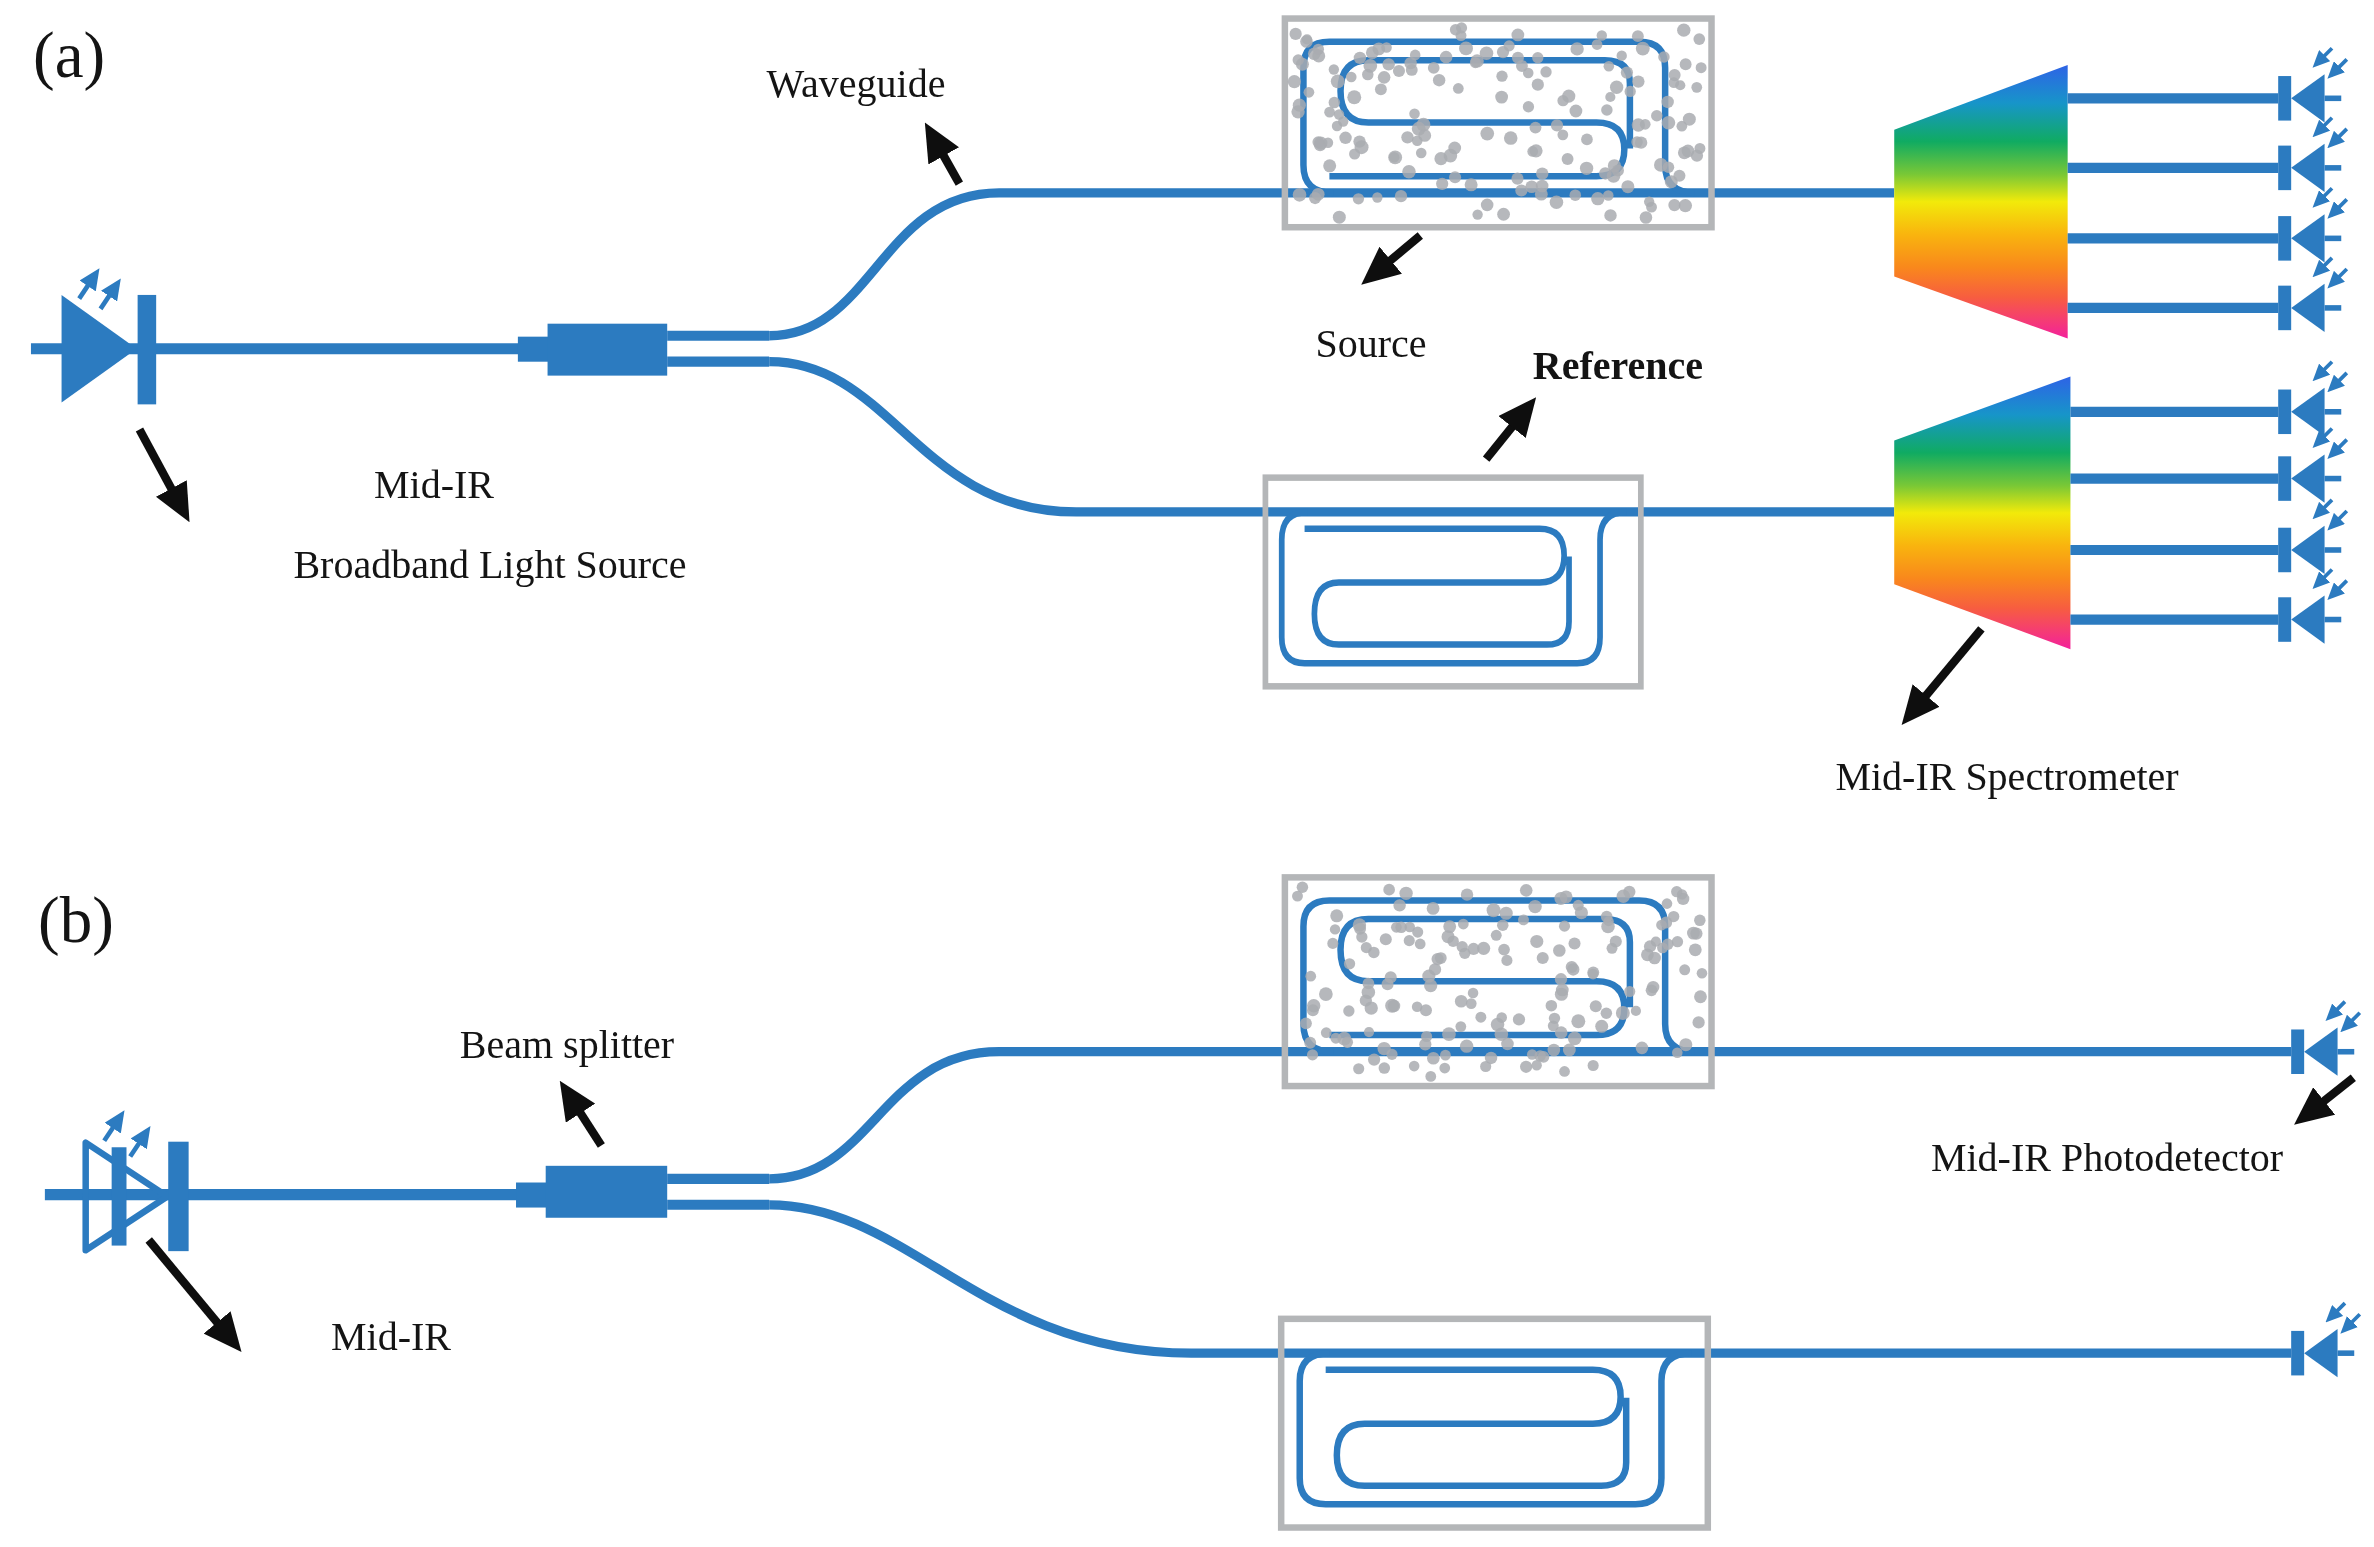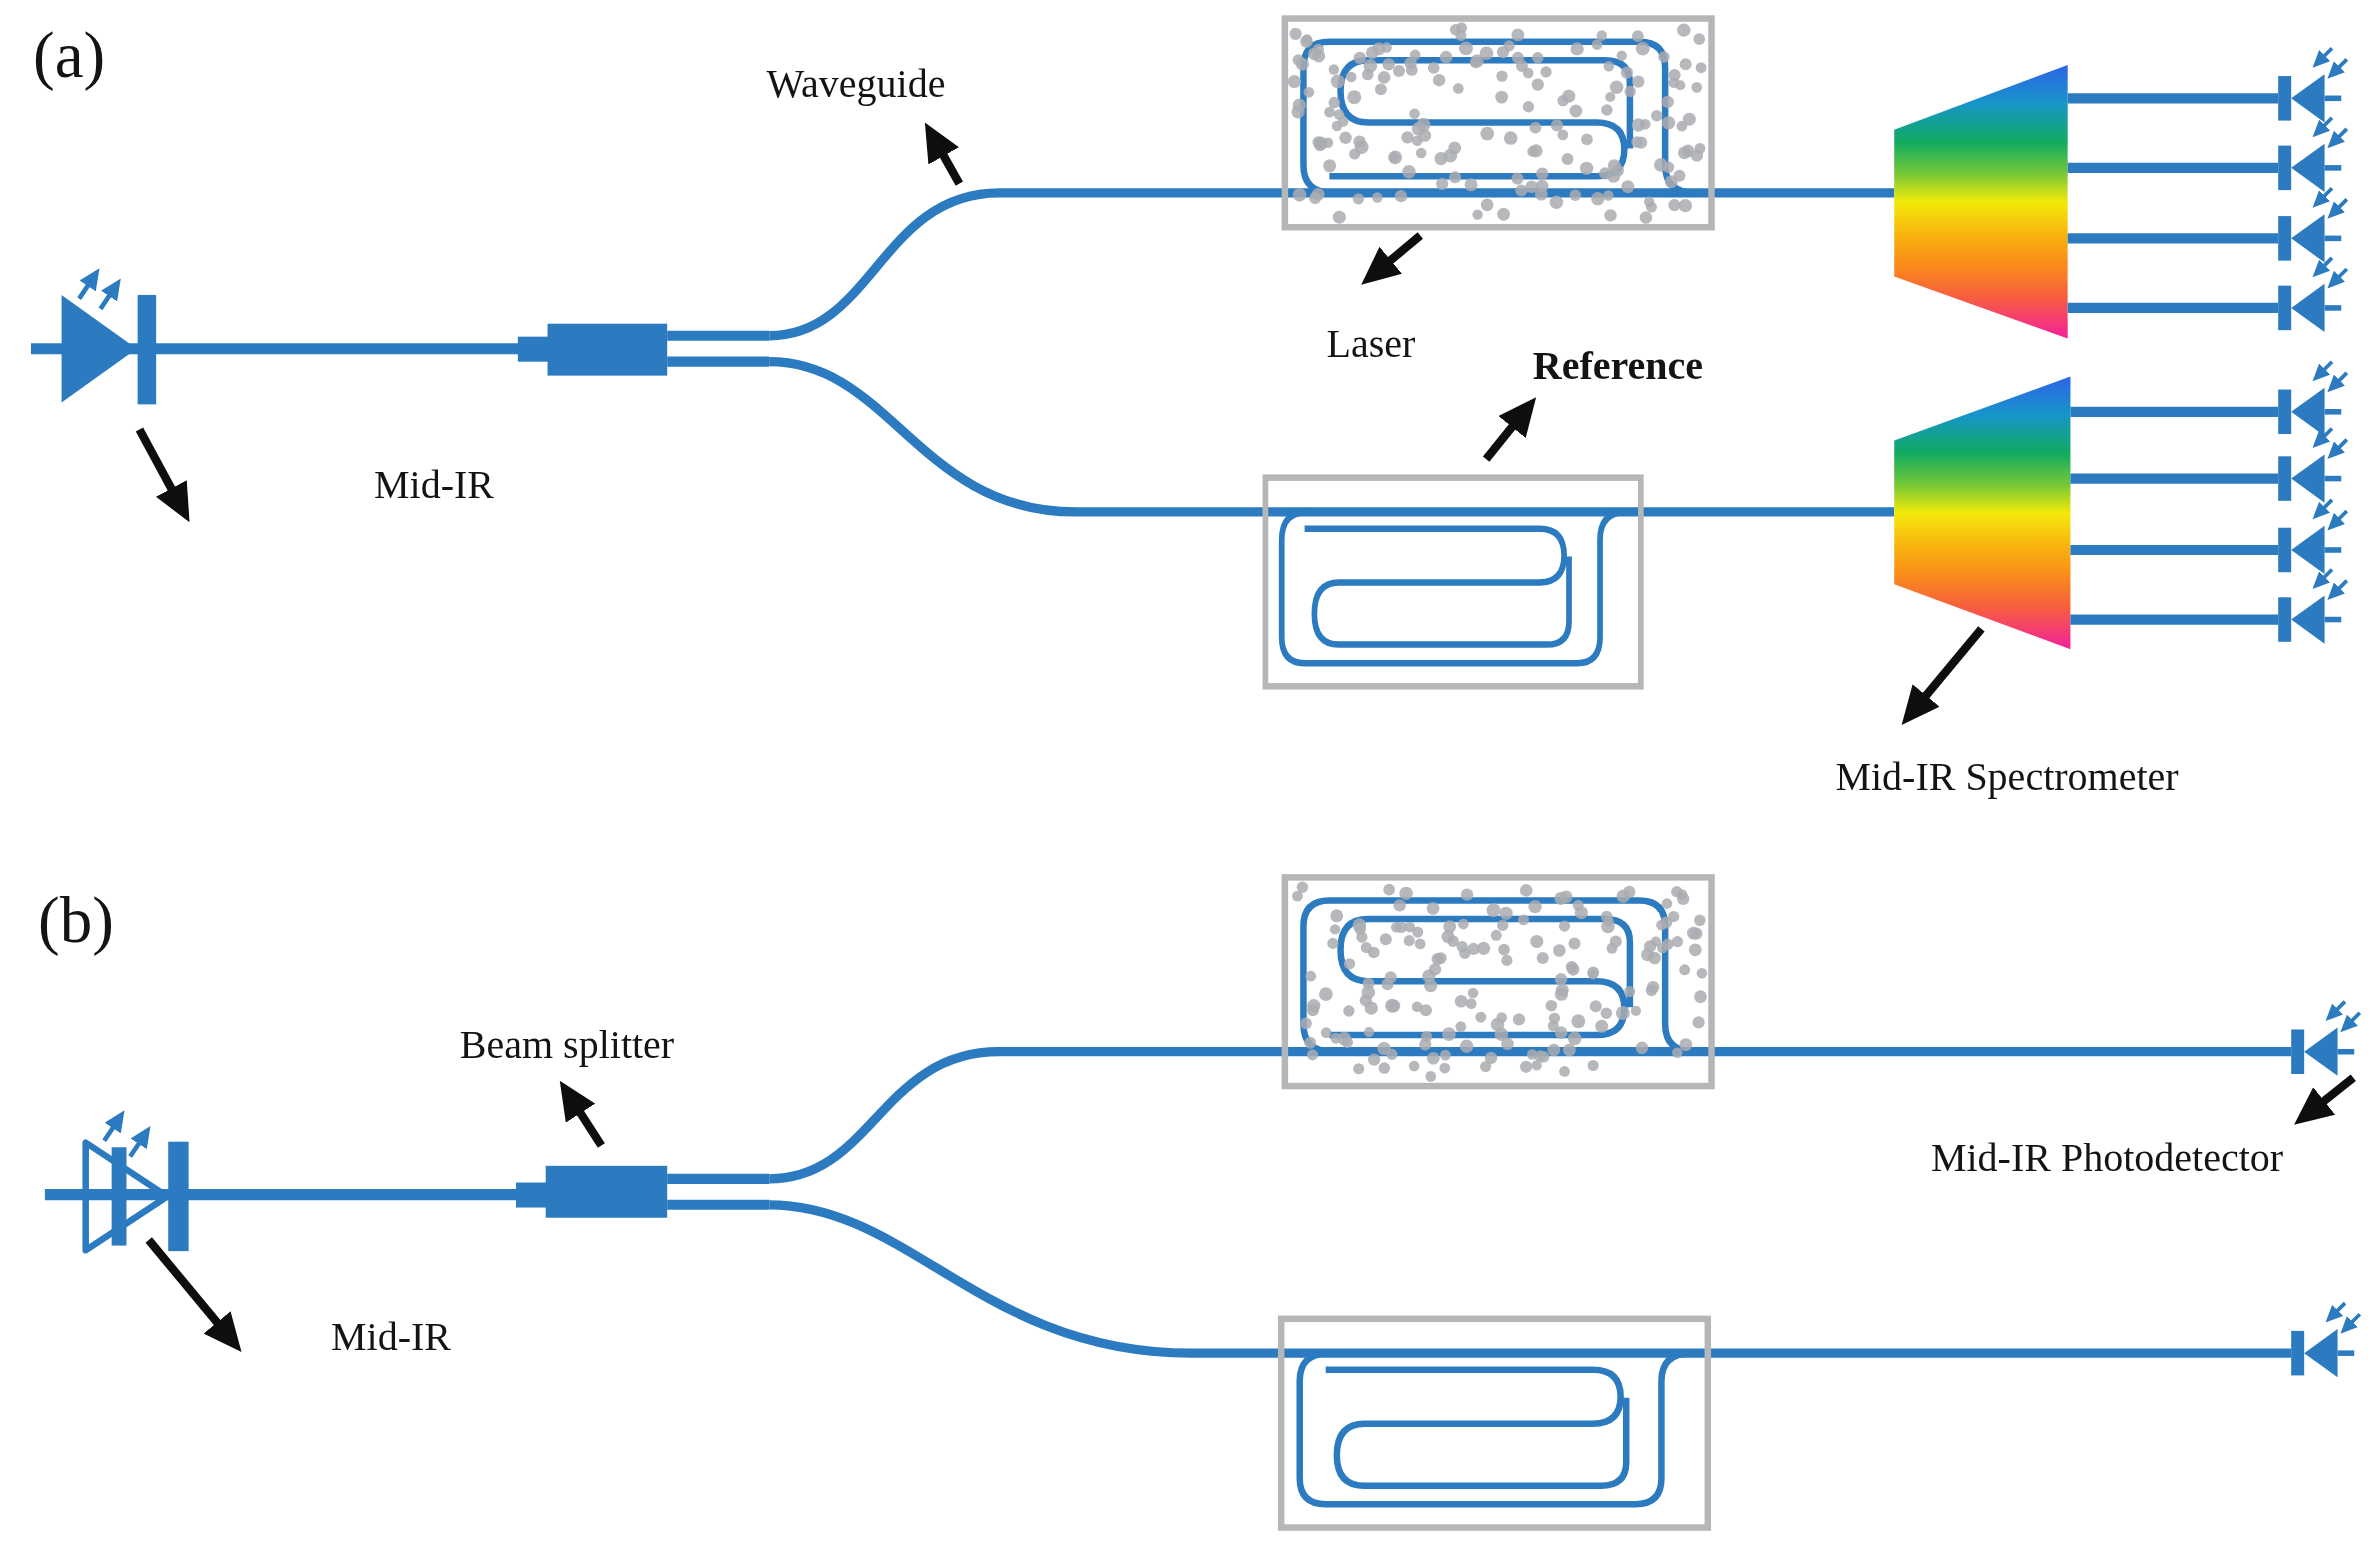--- a/index.html
+++ b/index.html
@@ -480,24 +480,25 @@
     <use href="#pd" transform="translate(2470,1459)"></use>
 
     <line class="blk" x1="160" y1="1337" x2="252" y2="1448" marker-end="url(#ah)"></line>
     <line class="blk" x1="648" y1="1235" x2="610" y2="1176" marker-end="url(#ah)"></line>
     <line class="blk" x1="2537" y1="1162" x2="2483" y2="1205" marker-end="url(#ah)"></line>
   </g>
 </svg>
 
 <div class="tag" style="left:33px;top:23px;">(a)</div>
 <div class="lbl" style="left:856px;top:84px;">Waveguide</div>
-<div class="lbl" style="left:1371px;top:344px;">Laser</div>
+<div class="lbl" style="left:1371px;top:344px;">Source</div>
 <div class="lbl" style="left:1618px;top:366px;font-weight:bold;">Reference</div>
 <div class="lbl" style="left:1975px;top:777px;margin-left:32px;">Mid-IR Spectrometer</div>
 <div class="lbl" style="left:434px;top:485px;">Mid-IR</div>
+<div class="lbl" style="left:490px;top:565px;">Broadband Light Source</div>
 
 <div class="tag" style="left:38px;top:888px;">(b)</div>
 <div class="lbl" style="left:2107px;top:1158px;">Mid-IR Photodetector</div>
 <div class="lbl" style="left:567px;top:1045px;">Beam splitter</div>
 <div class="lbl" style="left:391px;top:1337px;">Mid-IR</div>
 
 </div>
 
 
 </body></html>

